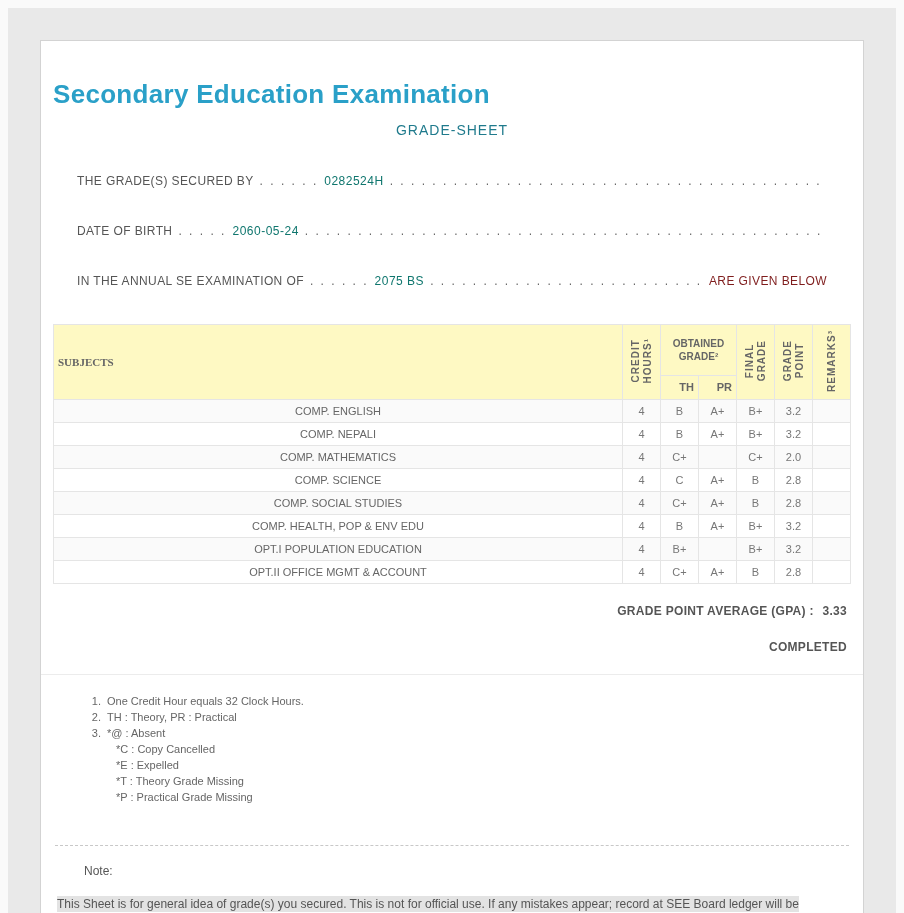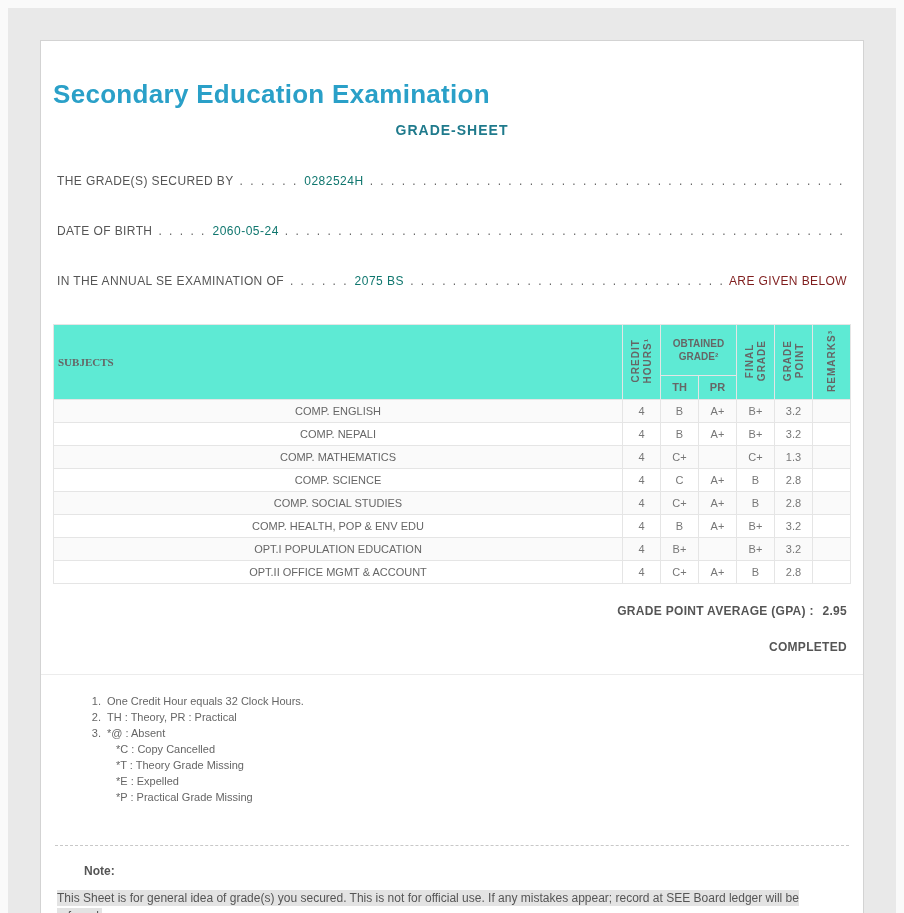--- a/index.html
+++ b/index.html
@@ -27,32 +27,32 @@
     margin-top: 26px;
     font-size: 26px;
     font-weight: bold;
     color: #2aa0c8;
     letter-spacing: 0.3px;
   }
   .subtitle {
     margin: 12px 0 30px;
     text-align: center;
     font-size: 14px;
-    font-weight: bold;
+    font-weight: normal;
     color: #1f7a8c;
     letter-spacing: 1px;
   }
   
   .stmt {
     display: flex;
     align-items: baseline;
     white-space: nowrap;
     font-size: 12px;
     color: #555;
-    margin: 36px 4px;
+    margin: 36px 24px;
     letter-spacing: 0.4px;
   }
   .stmt > * + * { margin-left: 6px; }
   .stmt .dots { color: #666; letter-spacing: 2px; }
   .stmt .value { font-weight: normal; color: #0f766e; letter-spacing: 0.5px; }
   .stmt .fill {
     flex: 1;
     overflow: hidden;
     color: #666;
     letter-spacing: 2px;
@@ -63,24 +63,24 @@
     width: 100%;
     border-collapse: collapse;
     margin-top: 10px;
     font-size: 11px;
     color: #777;
   }
   table.grades th, table.grades td {
     border: 1px solid #e5e5e5;
     padding: 5px 4px;
   }
-  table.grades thead th { color: #666; font-weight: bold; background: #5eead4; }
+  table.grades thead th { color: #666; font-weight: bold; background: #fef9c3; }
   th.c-subj { text-align: left; padding-left: 8px; font-size: 11px; color: #555; font-family: Liberation Serif, serif; }
   th.c-obt  { width: 80px; font-size: 10px; line-height: 13px; padding: 6px 8px; text-align: center; }
-  th.c-sub  { font-size: 11px; text-align: center; height: 24px; }
+  th.c-sub  { font-size: 11px; text-align: right; height: 24px; }
   th.c-vert { width: 50px; height: 72px; text-align: center; vertical-align: middle; padding: 6px 2px; }
   th.c-credit { width: 54px; }
   th.c-final { width: 46px; }
   th.c-gp { width: 50px; }
   th.c-remarks { width: 64px; }
   .vert {
     display: inline-block;
     writing-mode: vertical-rl;
     transform: rotate(180deg);
     white-space: pre-line;
@@ -112,21 +112,21 @@
   .fn-line { display: flex; line-height: 16px; }
   .fn-marker { width: 22px; text-align: right; padding-right: 6px; flex: none; }
   .fn-line.cont .fn-text { padding-left: 9px; text-align: right; }
   .dashed-sep {
     border: none;
     border-top: 1px dashed #c8c8c8;
     margin: 40px 2px 18px;
   }
   
   .note-block { margin: 0 4px; font-size: 12px; color: #555; }
-  .note-heading { font-weight: bold; margin-bottom: 11px; padding-left: 27px; }
+  .note-heading { font-weight: normal; margin-bottom: 17px; padding-left: 27px; }
   .note-text { line-height: 1.5; }
   .note-text span {
     background: #e3e3e3;
     padding: 1px 0;
     -webkit-box-decoration-break: clone;
     box-decoration-break: clone;
   }
 </style>
 </head>
 <body>
@@ -195,21 +195,21 @@
           <td class="t-c">B+</td>
           <td class="t-c">3.2</td>
           <td class="t-c"></td>
         </tr>
         <tr>
           <td class="t-subj">COMP. MATHEMATICS</td>
           <td class="t-c">4</td>
           <td class="t-c">C+</td>
           <td class="t-c"></td>
           <td class="t-c">C+</td>
-          <td class="t-c">1.3</td>
+          <td class="t-c">2.0</td>
           <td class="t-c"></td>
         </tr>
         <tr>
           <td class="t-subj">COMP. SCIENCE</td>
           <td class="t-c">4</td>
           <td class="t-c">C</td>
           <td class="t-c">A+</td>
           <td class="t-c">B</td>
           <td class="t-c">2.8</td>
           <td class="t-c"></td>
@@ -248,21 +248,21 @@
           <td class="t-c">A+</td>
           <td class="t-c">B</td>
           <td class="t-c">2.8</td>
           <td class="t-c"></td>
         </tr>
       </tbody>
     </table>
 
     <div class="gpa">
       <span>GRADE POINT AVERAGE (GPA) :</span>
-      <span>2.95</span>
+      <span>3.33</span>
     </div>
     <div class="completed">COMPLETED</div>
 
     <div class="footer-section">
       <div class="footnotes">
         <div class="fn-line">
           <span class="fn-marker">1.</span>
           <span class="fn-text">One Credit Hour equals 32 Clock Hours.</span>
         </div>
         <div class="fn-line">
@@ -272,25 +272,25 @@
         <div class="fn-line">
           <span class="fn-marker">3.</span>
           <span class="fn-text">*@ : Absent</span>
         </div>
         <div class="fn-line cont">
           <span class="fn-marker"></span>
           <span class="fn-text">*C : Copy Cancelled</span>
         </div>
         <div class="fn-line cont">
           <span class="fn-marker"></span>
-          <span class="fn-text">*T : Theory Grade Missing</span>
+          <span class="fn-text">*E : Expelled</span>
         </div>
         <div class="fn-line cont">
           <span class="fn-marker"></span>
-          <span class="fn-text">*E : Expelled</span>
+          <span class="fn-text">*T : Theory Grade Missing</span>
         </div>
         <div class="fn-line cont">
           <span class="fn-marker"></span>
           <span class="fn-text">*P : Practical Grade Missing</span>
         </div>
       </div>
 
       <hr class="dashed-sep">
 
       <div class="note-block">

